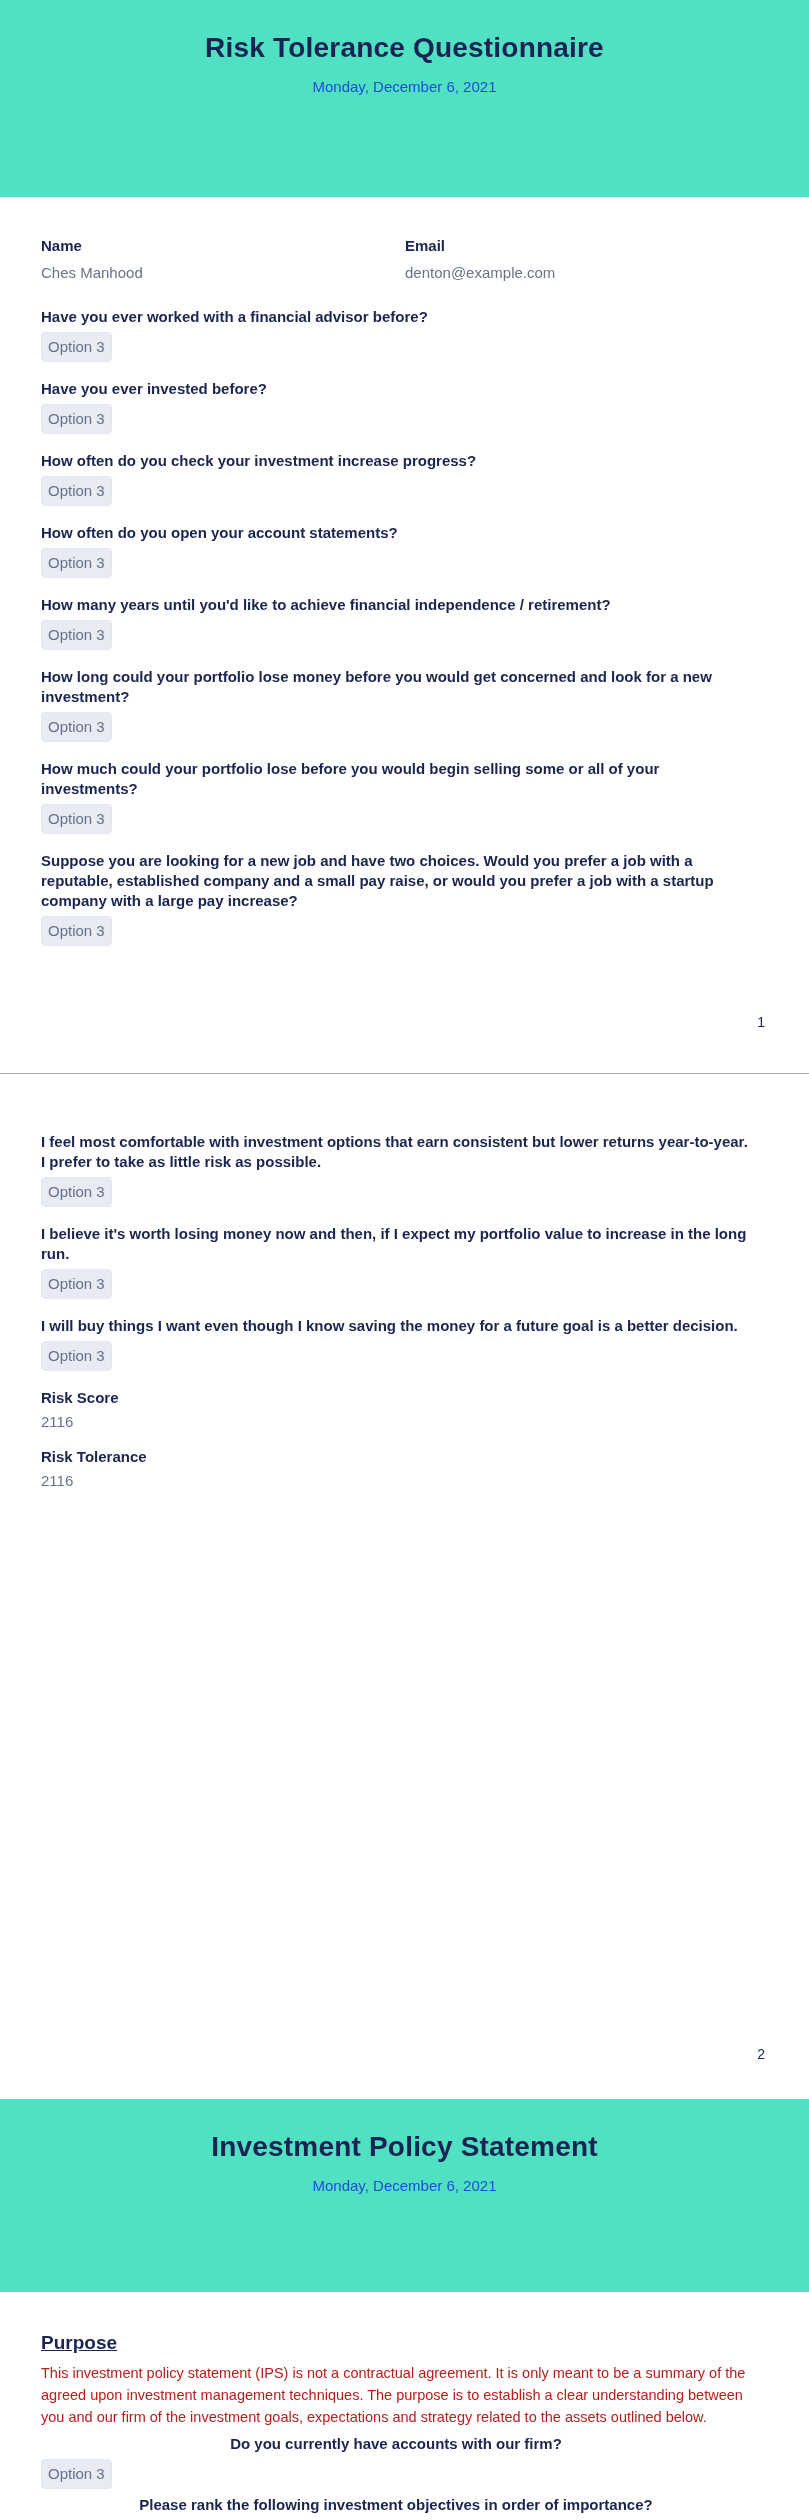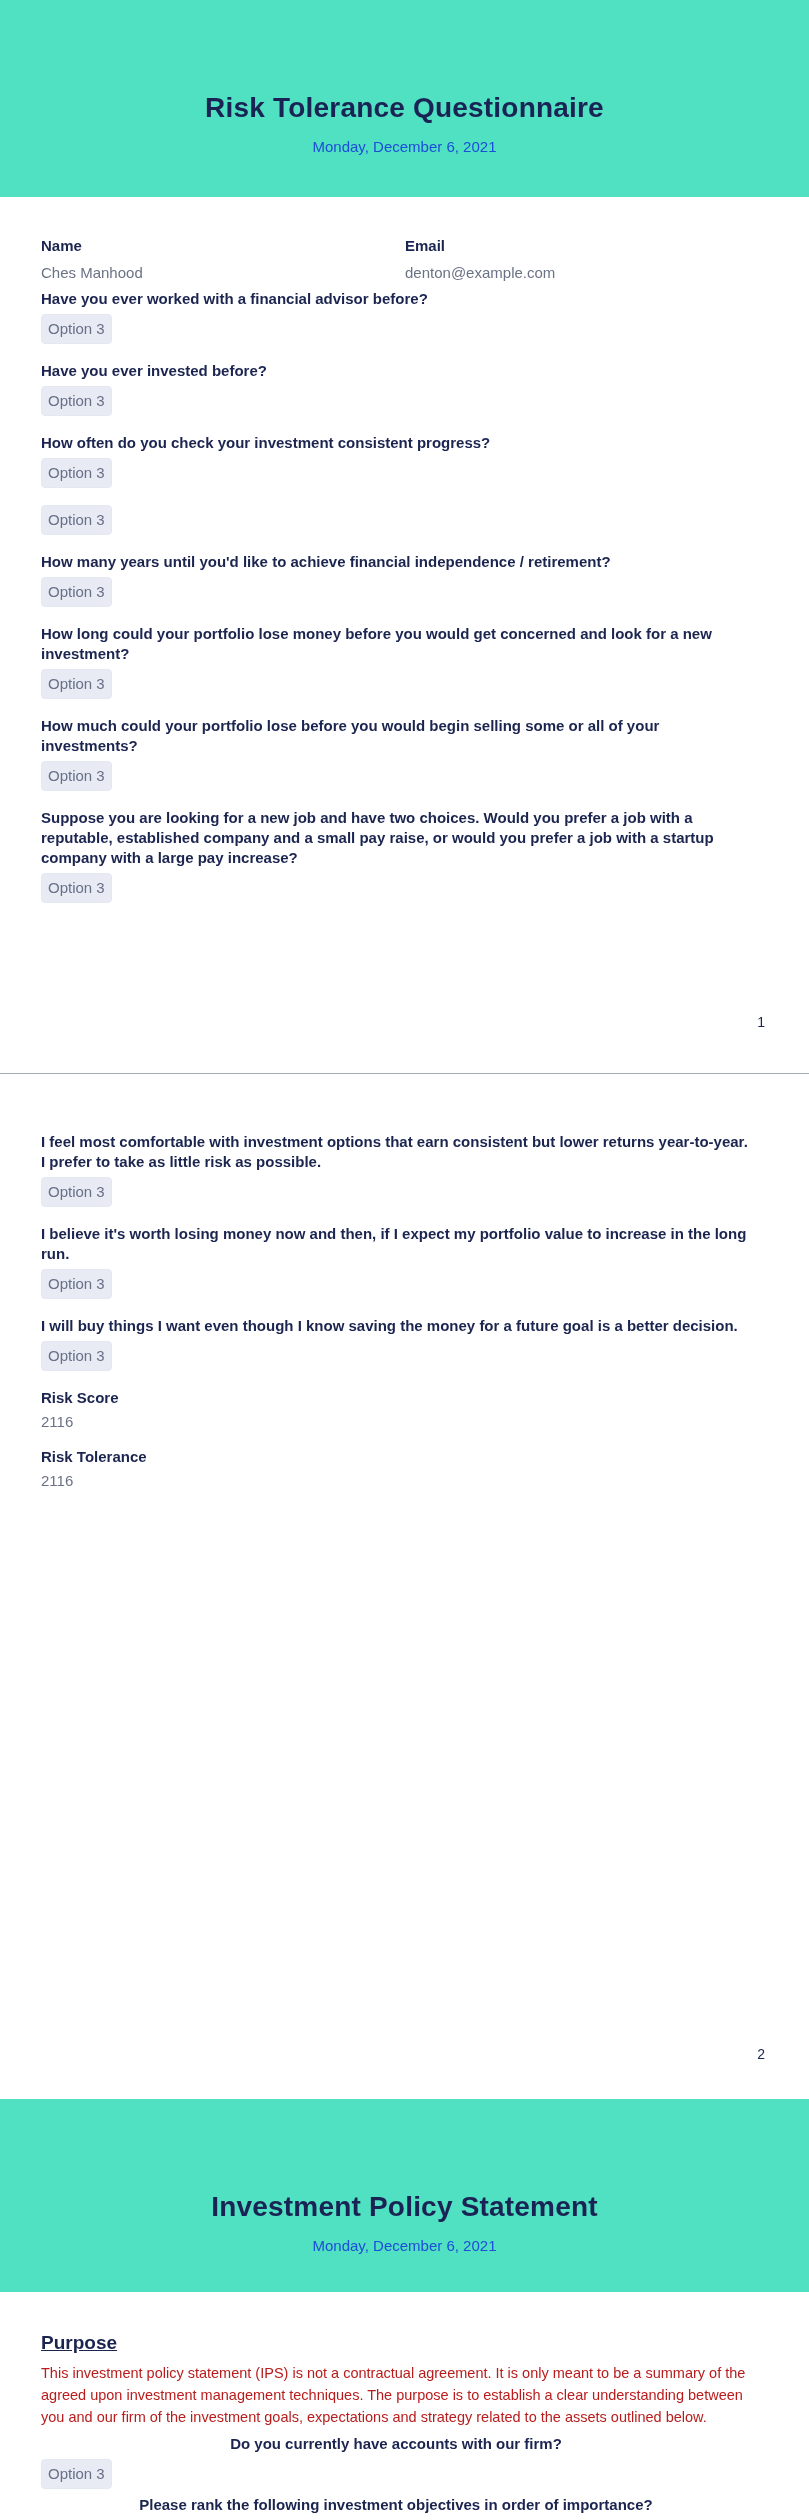--- a/index.html
+++ b/index.html
@@ -10,21 +10,21 @@
     background:#ffffff;
     font-family:"Liberation Sans", sans-serif;
     color:#1b2550;
   }
   
   .banner{
     position:absolute;left:0;width:809px;height:197px;
     background:#50e0c2;text-align:center;
   }
   .banner .doc-title{
-    margin:0;padding-top:92px;
+    margin:0;padding-top:32px;
     font-size:28px;font-weight:700;color:#1a2454;letter-spacing:.2px;
   }
   .banner .doc-date{
     margin:14px 0 0 0;font-size:15px;font-weight:400;color:#1d4ed8;
   }
   
   .fields-row{
     position:absolute;top:236px;left:41px;right:41px;
     display:grid;grid-template-columns:364px 1fr;
   }
@@ -76,37 +76,38 @@
     <p class="field-label">Name</p>
     <p class="field-value">Ches Manhood</p>
   </div>
 
   <div class="field">
     <p class="field-label">Email</p>
     <p class="field-value">denton@example.com</p>
   </div>
 </div>
 
-  <div class="q-col" style="top:289px">
+  <div class="q-col" style="top:307px">
   <div class="q-block">
     <p class="q-text">Have you ever worked with a financial advisor before?</p>
     <span class="chip">Option 3</span>
   </div>
 
   <div class="q-block">
     <p class="q-text">Have you ever invested before?</p>
     <span class="chip">Option 3</span>
   </div>
 
   <div class="q-block">
-    <p class="q-text">How often do you check your investment consistent progress?</p>
+    <p class="q-text">How often do you check your investment increase progress?</p>
     <span class="chip">Option 3</span>
   </div>
 
   <div class="q-block">
+    <p class="q-text">How often do you open your account statements?</p>
     <span class="chip">Option 3</span>
   </div>
 
   <div class="q-block">
     <p class="q-text">How many years until you'd like to achieve financial independence / retirement?</p>
     <span class="chip">Option 3</span>
   </div>
 
   <div class="q-block">
     <p class="q-text">How long could your portfolio lose money before you would get concerned and look for a new investment?</p>

